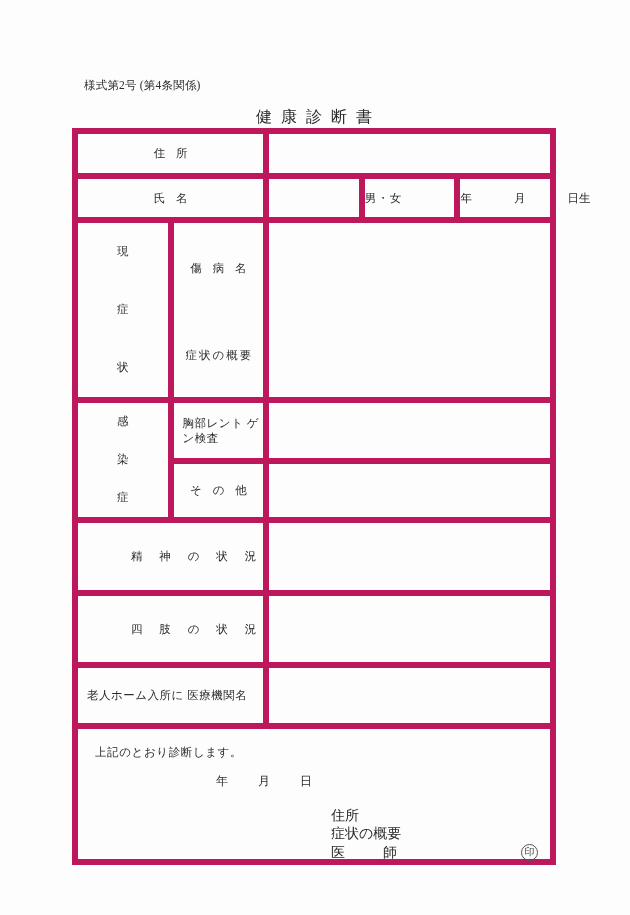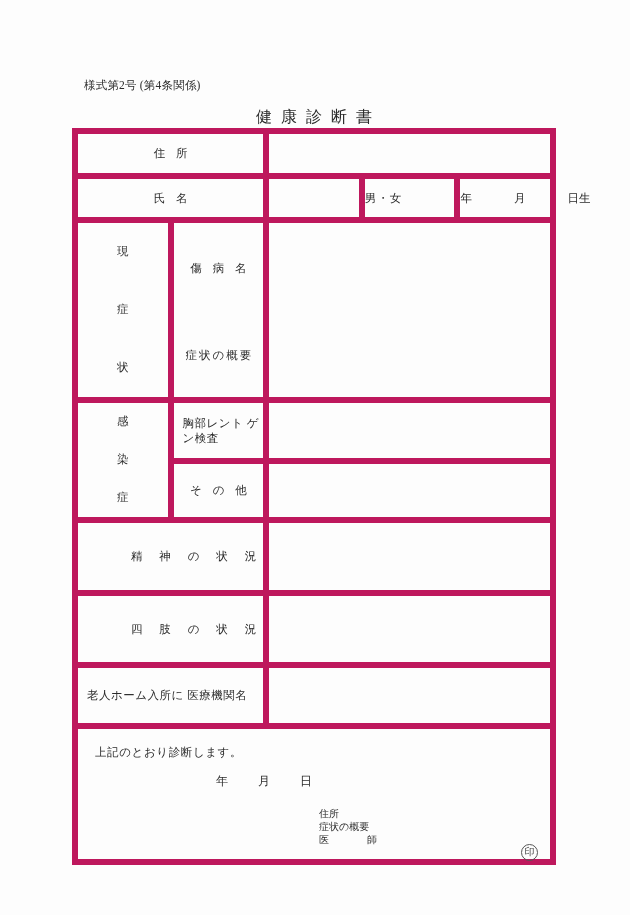--- a/index.html
+++ b/index.html
@@ -131,23 +131,23 @@
     position: absolute;
     left: 138px;
     top: 44px;
     font-size: 12px;
     white-space: nowrap;
     font-family: Liberation Mono, monospace;
   }
   .foot-date .sp { display: inline-block; width: 30px; }
   .sig-block {
     position: absolute;
-    left: 241px;
+    left: 253px;
     top: 78px;
-    font-size: 10px;
+    font-size: 14px;
     line-height: 1.32;
     white-space: nowrap;
   }
   .sig-block .row { display: block; }
   .sig-doctor { letter-spacing: 0; }
   .sig-doctor .gap { display: inline-block; width: 38px; }
   .seal {
     position: absolute;
     left: 443px;
     top: 115px;

